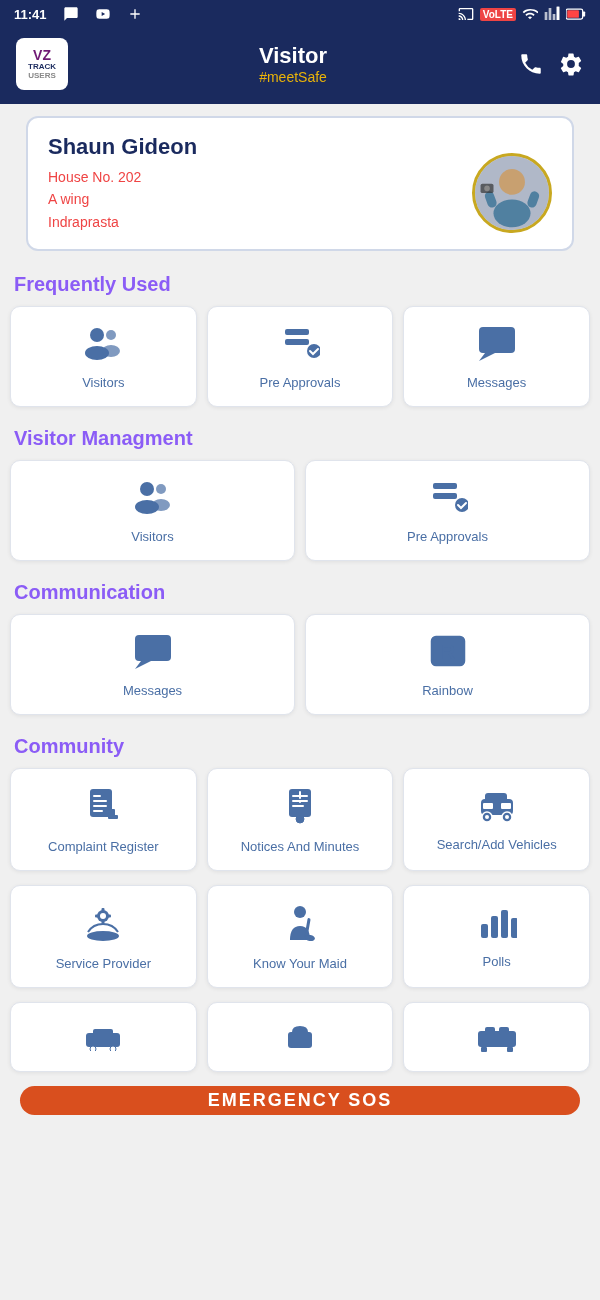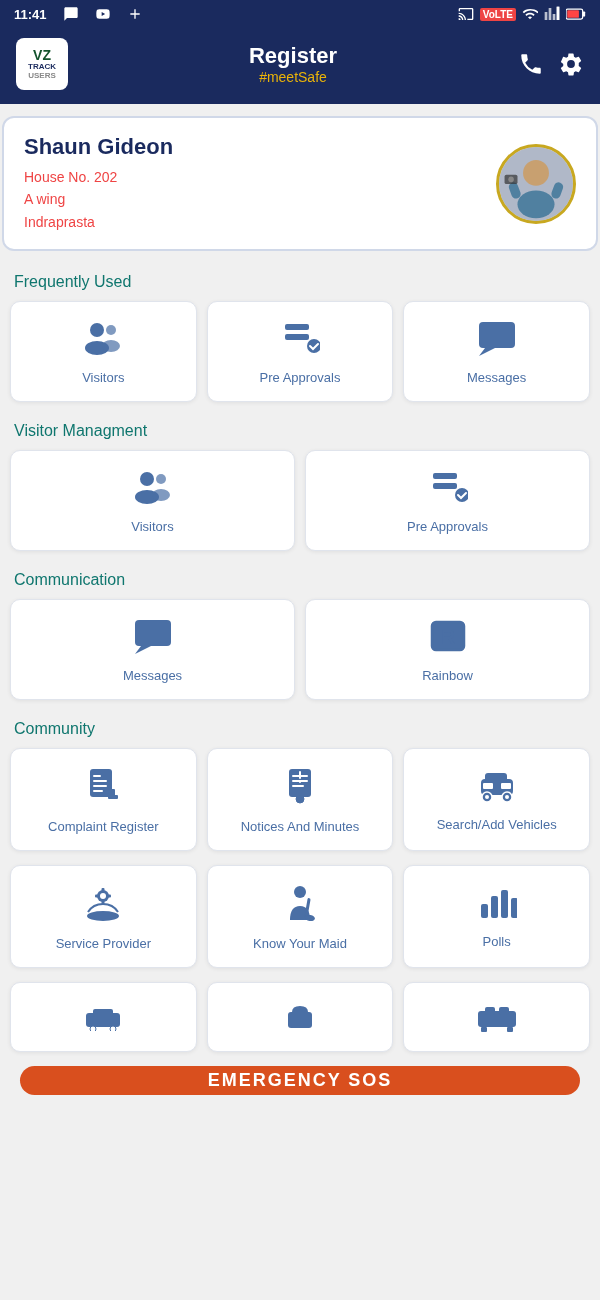--- a/index.html
+++ b/index.html
@@ -42,38 +42,38 @@
       width: 52px;
       height: 52px;
       display: flex;
       flex-direction: column;
       align-items: center;
       justify-content: center;
       font-size: 10px;
       font-weight: 900;
       line-height: 1.1;
     }
-    .header-logo .vz { font-size: 14px; color: #14532d; }
+    .header-logo .vz { font-size: 14px; color: #701a75; }
     .header-logo .track { font-size: 8px; }
     .header-logo .users { font-size: 8px; color: #888; }
     .header-center { text-align: center; }
     .header-title { font-size: 22px; font-weight: 700; }
     .header-subtitle { font-size: 14px; color: #eab308; }
     .header-icons { display: flex; gap: 14px; align-items: center; }
 
     
     .user-card {
       background: white;
       border: 2px solid #d0d8e8;
       border-radius: 12px;
-      margin: 12px 2px;
+      margin: 12px 26px;
       padding: 16px 20px;
       display: flex;
       justify-content: space-between;
-      align-items: center;
+      align-items: flex-end;
     }
     .user-info h2 {
       font-size: 22px;
       font-weight: 800;
       color: #1a2a5e;
       margin-bottom: 6px;
     }
     .user-info p {
       font-size: 14px;
       color: #ef4444;
@@ -87,23 +87,23 @@
       background: #ccc;
       overflow: hidden;
       display: flex;
       align-items: center;
       justify-content: center;
       flex-shrink: 0;
     }
 
     
     .section-label {
-      font-size: 16px;
-      font-weight: 400;
-      color: #0f766e;
+      font-size: 20px;
+      font-weight: 700;
+      color: #8b5cf6;
       padding: 10px 14px 6px;
     }
 
     
     .grid-3 {
       display: grid;
       grid-template-columns: repeat(3, 1fr);
       gap: 10px;
       padding: 4px 10px 10px;
     }
@@ -227,21 +227,21 @@
   </div>
 </div>
 
 <div class="header">
   <div class="header-logo">
     <span class="vz">VZ</span>
     <span class="track">TRACK</span>
     <span class="users">USERS</span>
   </div>
   <div class="header-center">
-    <div class="header-title">Register</div>
+    <div class="header-title">Visitor</div>
     <div class="header-subtitle">#meetSafe</div>
   </div>
   <div class="header-icons">
     <svg width="26" height="26" viewBox="0 0 24 24" fill="white" style="cursor:pointer">
         <path d="M6.62 10.79a15.05 15.05 0 006.59 6.59l2.2-2.2c.27-.27.67-.36 1.02-.24 1.12.37 2.33.57 3.57.57.55 0 1 .45 1 1V20c0 .55-.45 1-1 1C10.61 21 3 13.39 3 4c0-.55.45-1 1-1h3.5c.55 0 1 .45 1 1 0 1.25.2 2.45.57 3.57.11.35.03.74-.24 1.02l-2.21 2.2z"></path>
       </svg>
     <svg width="26" height="26" viewBox="0 0 24 24" fill="white" style="cursor:pointer">
         <path d="M19.14 12.94c.04-.3.06-.61.06-.94s-.02-.64-.07-.94l2.03-1.58a.49.49 0 00.12-.61l-1.92-3.32a.49.49 0 00-.59-.22l-2.39.96a6.979 6.979 0 00-1.62-.94l-.36-2.54a.484.484 0 00-.48-.41h-3.84c-.24 0-.43.17-.47.41l-.36 2.54c-.59.24-1.13.57-1.62.94l-2.39-.96a.475.475 0 00-.59.22L2.74 9.87c-.12.21-.08.47.12.61l2.03 1.58c-.05.3-.09.63-.09.94s.02.64.07.94l-2.03 1.58a.49.49 0 00-.12.61l1.92 3.32c.12.22.37.29.59.22l2.39-.96c.5.38 1.03.7 1.62.94l.36 2.54c.05.24.24.41.48.41h3.84c.24 0 .44-.17.47-.41l.36-2.54c.59-.24 1.13-.56 1.62-.94l2.39.96c.22.08.47 0 .59-.22l1.92-3.32c.12-.22.07-.47-.12-.61l-2.01-1.58zM12 15.6a3.6 3.6 0 110-7.2 3.6 3.6 0 010 7.2z"></path>
       </svg>
   </div>

